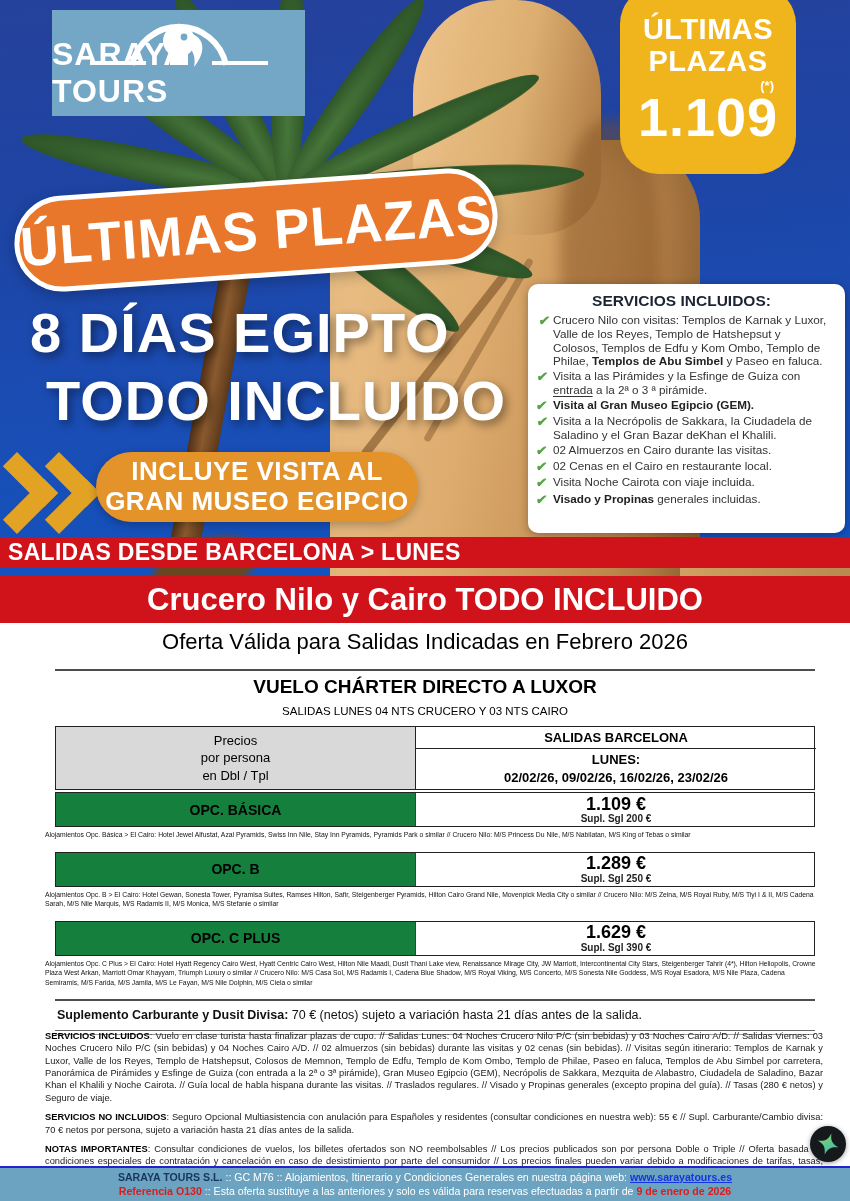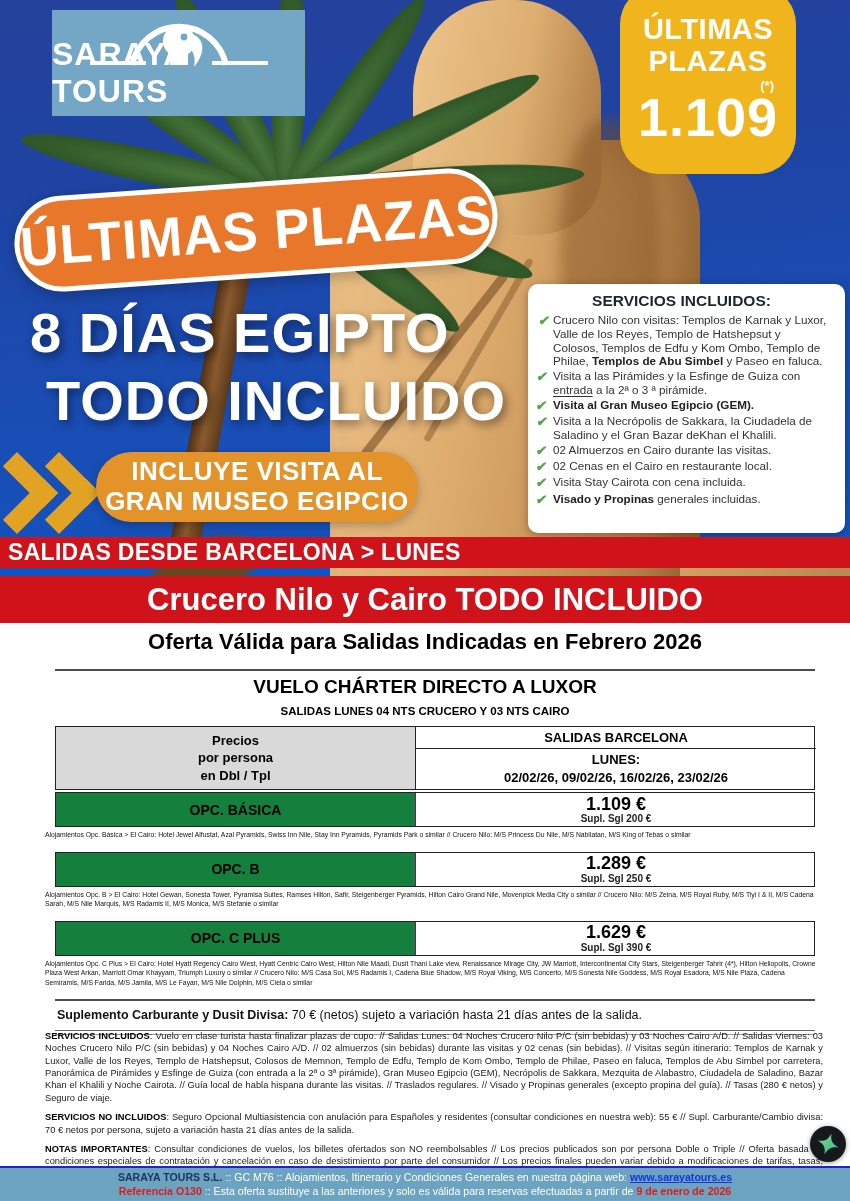--- a/index.html
+++ b/index.html
@@ -89,29 +89,29 @@
   
   .banner1 { position:absolute; left:0; top:537px; width:850px; height:31px; background:#d0121a; z-index:7;
           display:flex; align-items:center; padding-left:8px; }
   .banner1 span { color:#fff; font-weight:bold; font-size:23px; letter-spacing:.3px; }
   .banner2 { position:absolute; left:0; top:576px; width:850px; height:47px; background:#d0121a; z-index:7;
           display:flex; align-items:center; justify-content:center; }
   .banner2 span { color:#fff; font-weight:bold; font-size:31px; }
 
   
   .validity { position:absolute; left:0; top:629px; width:850px; text-align:center;
-          font-weight:bold; font-size:22px; color:#000; }
+          font-weight:normal; font-size:22px; color:#000; }
   .rule1 { position:absolute; left:55px; top:669px; width:760px; border-top:2px solid #4d4d4d; }
   .flight { position:absolute; left:0; top:676px; width:850px; text-align:center; font-weight:bold; font-size:19px; }
-  .flight-sub { position:absolute; left:0; top:705px; width:850px; text-align:center; font-weight:bold; font-size:11.5px; }
+  .flight-sub { position:absolute; left:0; top:705px; width:850px; text-align:center; font-weight:normal; font-size:11.5px; }
 
   .tbl-flow { position:absolute; left:55px; top:726px; width:760px; }
   .head-table { display:grid; grid-template-columns:360px 400px; border:1px solid #222; height:64px; }
   .cell-prices { background:#d9d9d9; border-right:1px solid #222; display:flex; flex-direction:column;
-          align-items:center; justify-content:center; font-weight:bold; font-size:13px; line-height:1.35; }
+          align-items:center; justify-content:center; font-weight:normal; font-size:13px; line-height:1.35; }
   .cell-right { display:flex; flex-direction:column; }
   .cell-salidas { height:22px; border-bottom:1px solid #222; display:flex; align-items:center;
           justify-content:center; font-weight:bold; font-size:13px; }
   .cell-lunes { flex:1; display:flex; flex-direction:column; justify-content:space-between;
           align-items:center; padding:3px 0 4px; font-weight:bold; font-size:13px; }
 
   .opt-row { display:grid; grid-template-columns:360px 400px; border:1px solid #222; height:35px; margin-top:2px; }
   .opt-name { background:#15803d; border-right:1px solid #701a75; display:flex; align-items:center;
           justify-content:center; font-weight:bold; font-size:14px; }
   .opt-price-cell { display:flex; flex-direction:column; align-items:center; justify-content:center; }
@@ -234,21 +234,21 @@
     <span class="svc-text"><span>02 Almuerzos en Cairo durante las visitas.</span></span>
   </li>
 
   <li>
     <span class="svc-check">✔</span>
     <span class="svc-text"><span>02 Cenas en el Cairo en restaurante local.</span></span>
   </li>
 
   <li>
     <span class="svc-check">✔</span>
-    <span class="svc-text"><span>Visita Stay Cairota con cena incluida.</span></span>
+    <span class="svc-text"><span>Visita Noche Cairota con viaje incluida.</span></span>
   </li>
 
   <li>
     <span class="svc-check">✔</span>
     <span class="svc-text"><b>Visado y Propinas</b><span> generales incluidas.</span></span>
   </li>
 </ul>
     </div>
 
     <div class="banner1">

